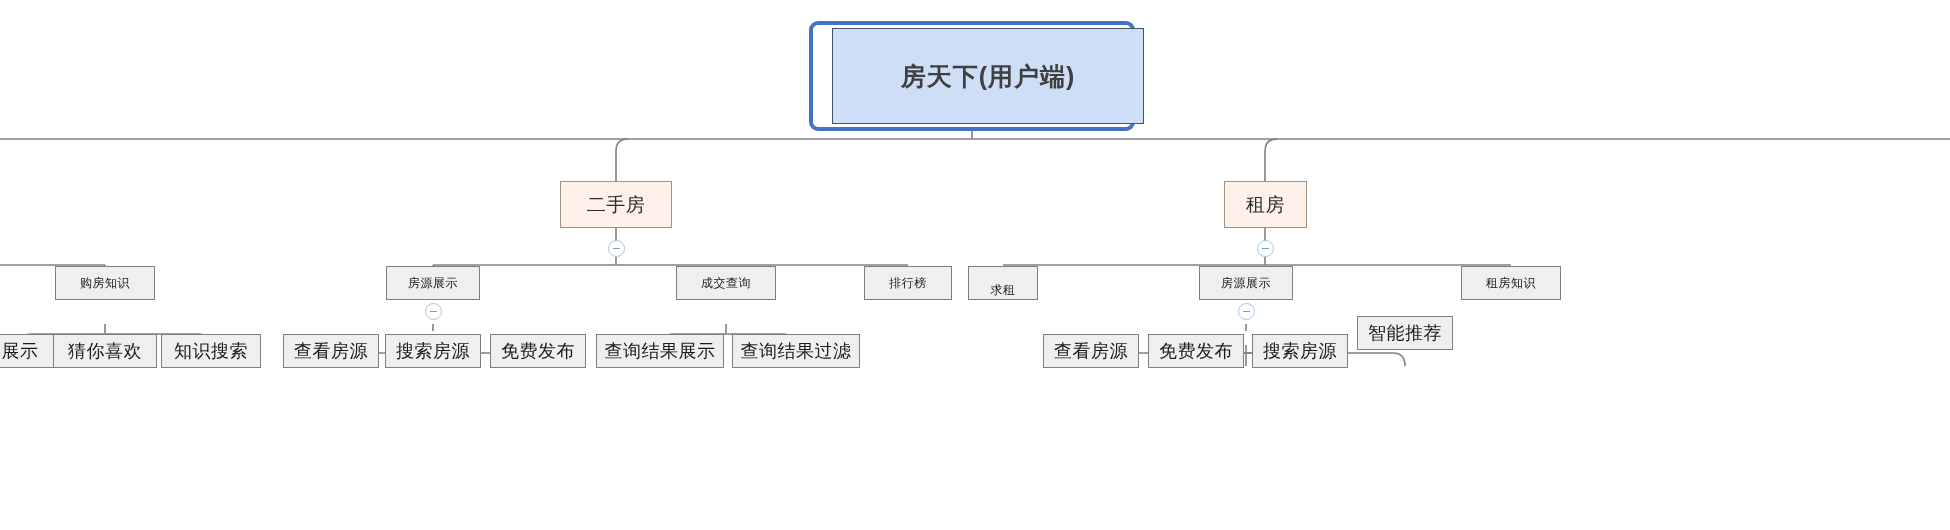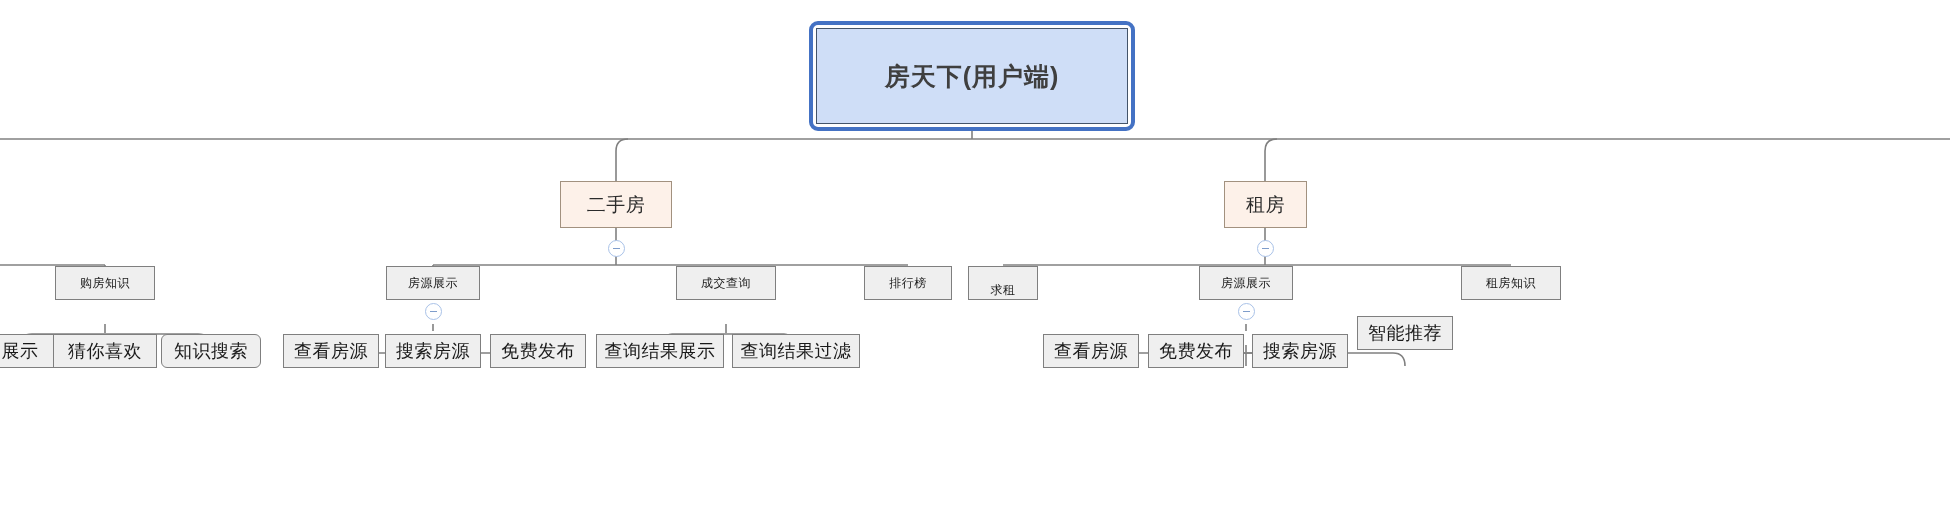--- a/index.html
+++ b/index.html
@@ -31,20 +31,21 @@
     padding:3px;
   }
   .root-inner{
     width:100%;height:100%;
     background:#cfdef7;
     border:1px solid #44546a;
     box-sizing:border-box;
     display:flex;align-items:center;justify-content:center;
     font-size:25px;font-weight:bold;color:#3f3f3f;
     letter-spacing:1px;
+    margin-left:16px;
   }
 
   
   .node.l2{
     background:#fdf1e9;
     border:1.5px solid #a2917f;
     font-size:19px;
     color:#2b2b2b;
   }
 
@@ -183,21 +184,21 @@
   <div class="node l3" style="left:1461px;top:266px;width:100px;height:34px;">
     <span>租房知识</span>
   </div>
 
   <div class="node l4" style="left:-24px;top:334px;width:88px;height:34px;">
     <span>展示</span>
   </div>
   <div class="node l4" style="left:53px;top:334px;width:104px;height:34px;">
     <span>猜你喜欢</span>
   </div>
-  <div class="node l4" style="left:161px;top:334px;width:100px;height:34px;border-radius:6px;">
+  <div class="node l4" style="left:161px;top:334px;width:100px;height:34px;">
     <span>知识搜索</span>
   </div>
 
   <div class="node l4" style="left:283px;top:334px;width:96px;height:34px;">
     <span>查看房源</span>
   </div>
   <div class="node l4" style="left:385px;top:334px;width:96px;height:34px;">
     <span>搜索房源</span>
   </div>
   <div class="node l4" style="left:490px;top:334px;width:96px;height:34px;">

